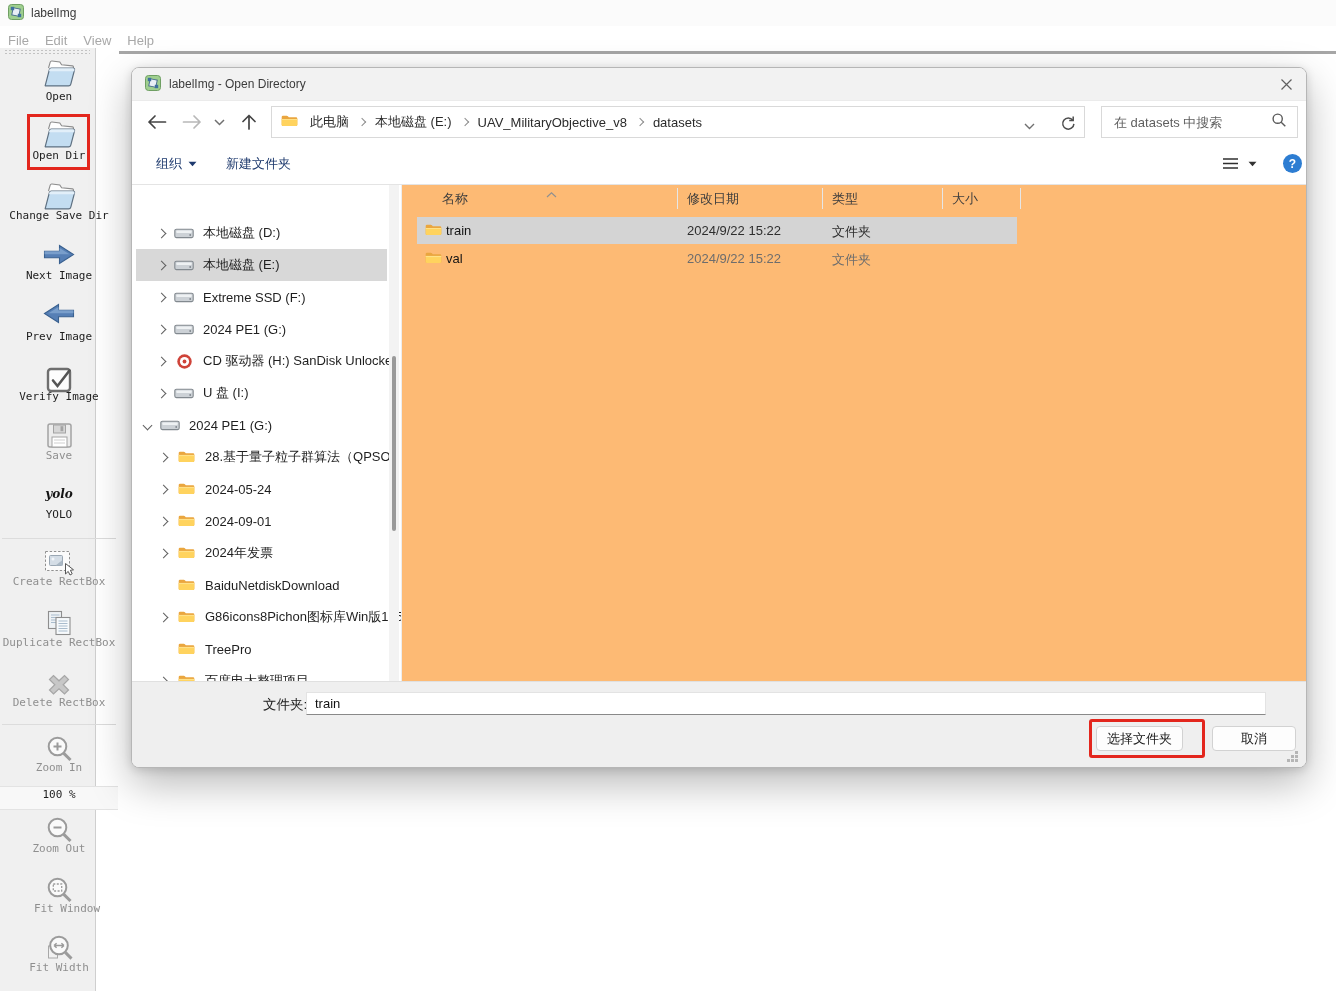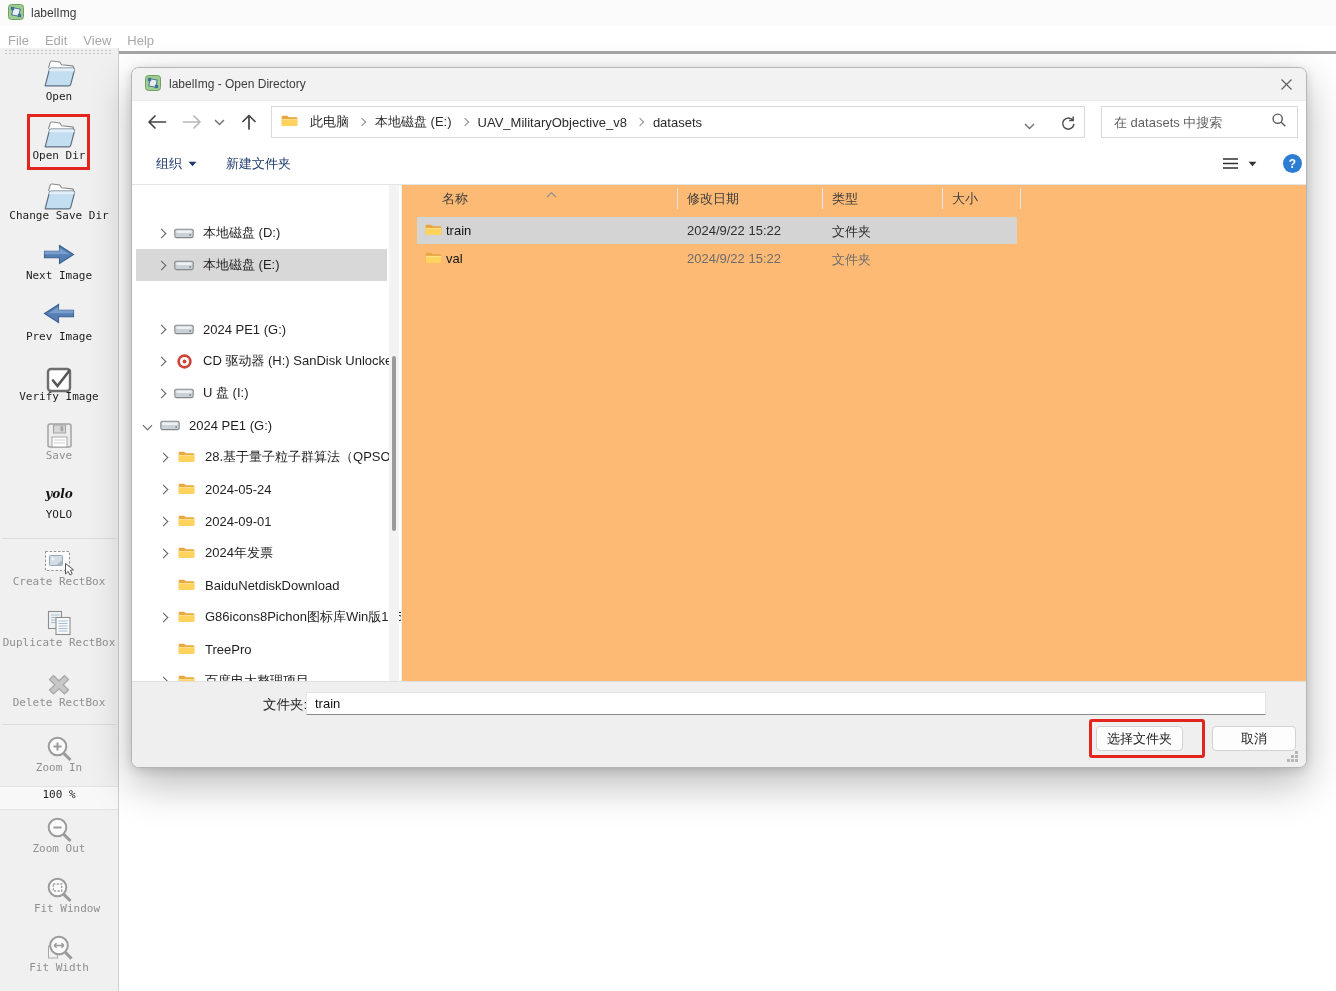--- a/index.html
+++ b/index.html
@@ -9,21 +9,21 @@
 
   
   .titlebar{position:absolute;left:0;top:0;width:100%;height:26px;background:#fbfbfb;
     display:flex;align-items:center;gap:7px;padding-left:8px;font-size:12px;color:#3a3a3a;}
   .menubar{position:absolute;left:0;top:26px;width:100%;height:22px;background:#fff;
     display:flex;align-items:flex-end;font-size:13px;color:#a8a8a8;}
   .menu-item{padding:0 8px;}
   .canvas{position:absolute;left:119px;top:51px;right:0;bottom:0;background:#fff;border-top:3px solid #a6a6a6;}
 
   
-  .sidebar{position:absolute;left:0;top:48px;width:119px;bottom:0;background:#f0f0f0;
+  .sidebar{position:absolute;left:0;top:48px;width:96px;bottom:0;background:#f0f0f0;
     border-right:1px solid #cfcfcf;}
   .sb-handle{position:absolute;left:4px;right:5px;top:1px;height:6px;
     background-image:radial-gradient(circle,#c2c2c2 0.9px,transparent 1px);background-size:4px 3px;}
   .sb-item{position:absolute;left:0;width:118px;text-align:center;}
   .sb-ico{display:flex;justify-content:center;align-items:flex-end;}
   .sb-label{position:absolute;left:0;width:118px;text-align:center;white-space:nowrap;
     font-family:"DejaVu Sans Mono","Liberation Mono",monospace;font-size:11px;color:#1d1d1d;}
   .sb-item.disabled .sb-label{color:#8f8f8f;}
   .yolo-txt{font-style:italic;font-weight:bold;font-size:12px;color:#141414;
     font-family:"DejaVu Serif",serif;}
@@ -430,20 +430,34 @@
             </span>
             <span class="tree-icobox">
               <svg width="20" height="11" viewBox="0 0 20 11">
                 <rect x="0.8" y="1.2" width="18.4" height="8.4" rx="1.6" fill="#ccd1d6" stroke="#82898f" stroke-width="1.1"></rect>
                 <rect x="2.2" y="2.6" width="15.6" height="2.4" rx="1.2" fill="#eef1f3"></rect>
                 <circle cx="16.2" cy="7" r="0.9" fill="#7f878e"></circle>
               </svg>
             </span>
             <span class="tree-label">本地磁盘 (E:)</span>
           </div>
+          <div class="tree-row " style="top:96px">
+            <span style="width:22px;flex:none"></span>
+            <span class="tree-chevbox">
+              <span class="tchev right"></span>
+            </span>
+            <span class="tree-icobox">
+              <svg width="20" height="11" viewBox="0 0 20 11">
+                <rect x="0.8" y="1.2" width="18.4" height="8.4" rx="1.6" fill="#ccd1d6" stroke="#82898f" stroke-width="1.1"></rect>
+                <rect x="2.2" y="2.6" width="15.6" height="2.4" rx="1.2" fill="#eef1f3"></rect>
+                <circle cx="16.2" cy="7" r="0.9" fill="#7f878e"></circle>
+              </svg>
+            </span>
+            <span class="tree-label">Extreme SSD (F:)</span>
+          </div>
           <div class="tree-row " style="top:128px">
             <span style="width:22px;flex:none"></span>
             <span class="tree-chevbox">
               <span class="tchev right"></span>
             </span>
             <span class="tree-icobox">
               <svg width="20" height="11" viewBox="0 0 20 11">
                 <rect x="0.8" y="1.2" width="18.4" height="8.4" rx="1.6" fill="#ccd1d6" stroke="#82898f" stroke-width="1.1"></rect>
                 <rect x="2.2" y="2.6" width="15.6" height="2.4" rx="1.2" fill="#eef1f3"></rect>
                 <circle cx="16.2" cy="7" r="0.9" fill="#7f878e"></circle>

